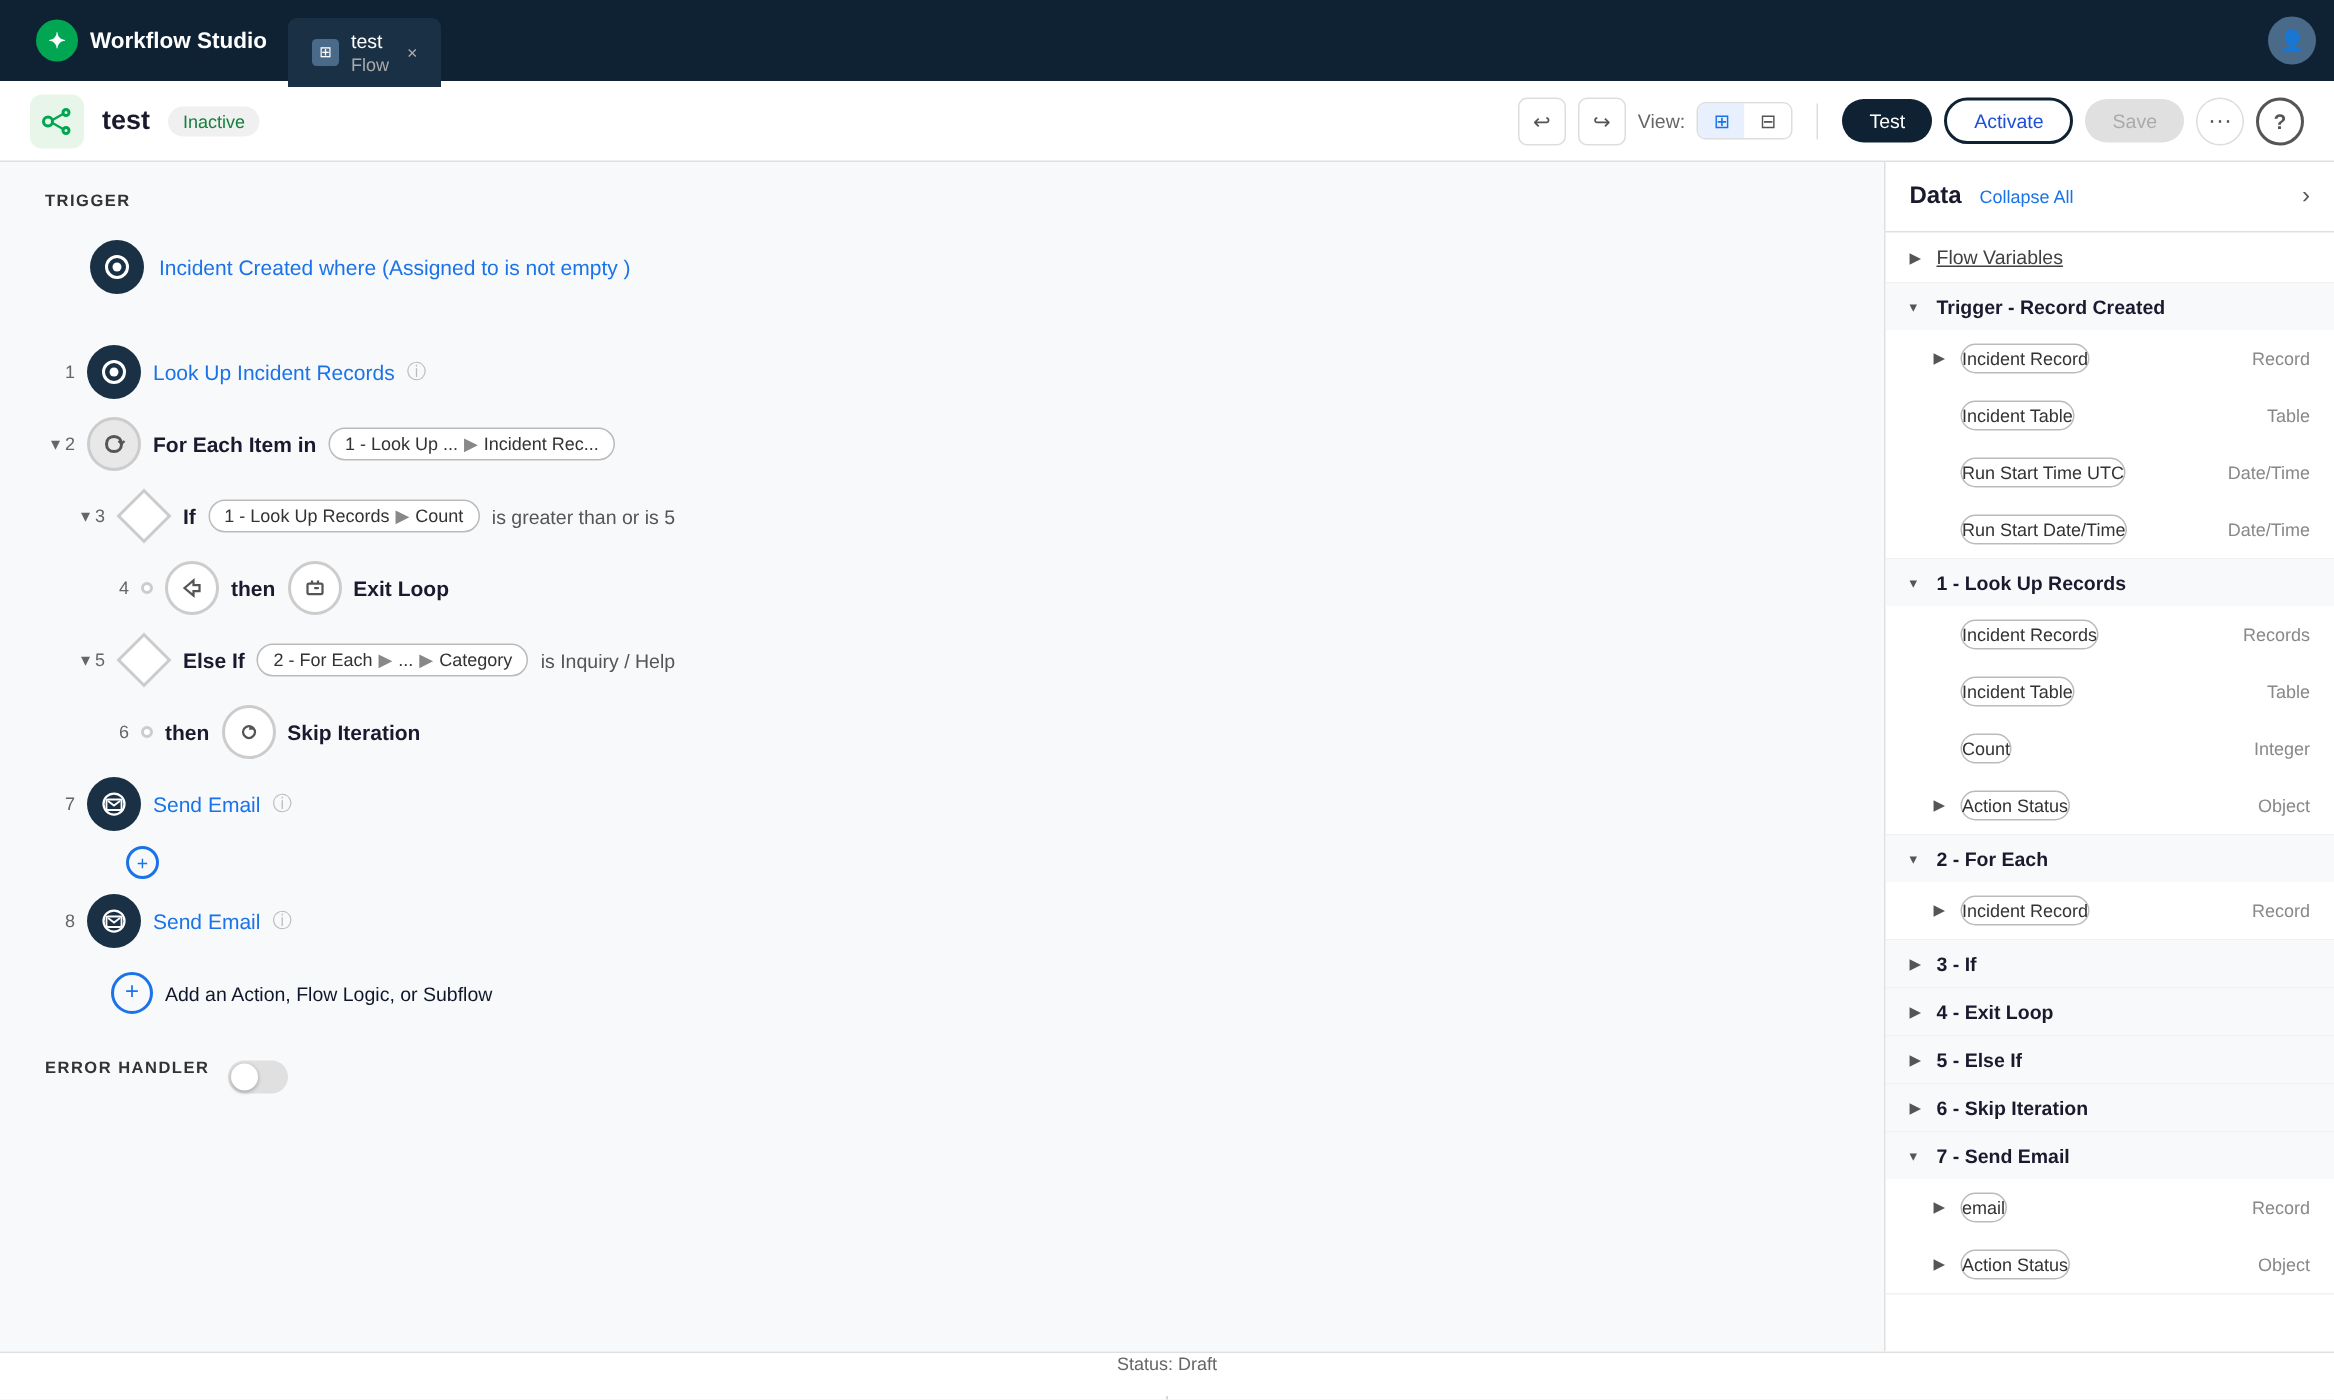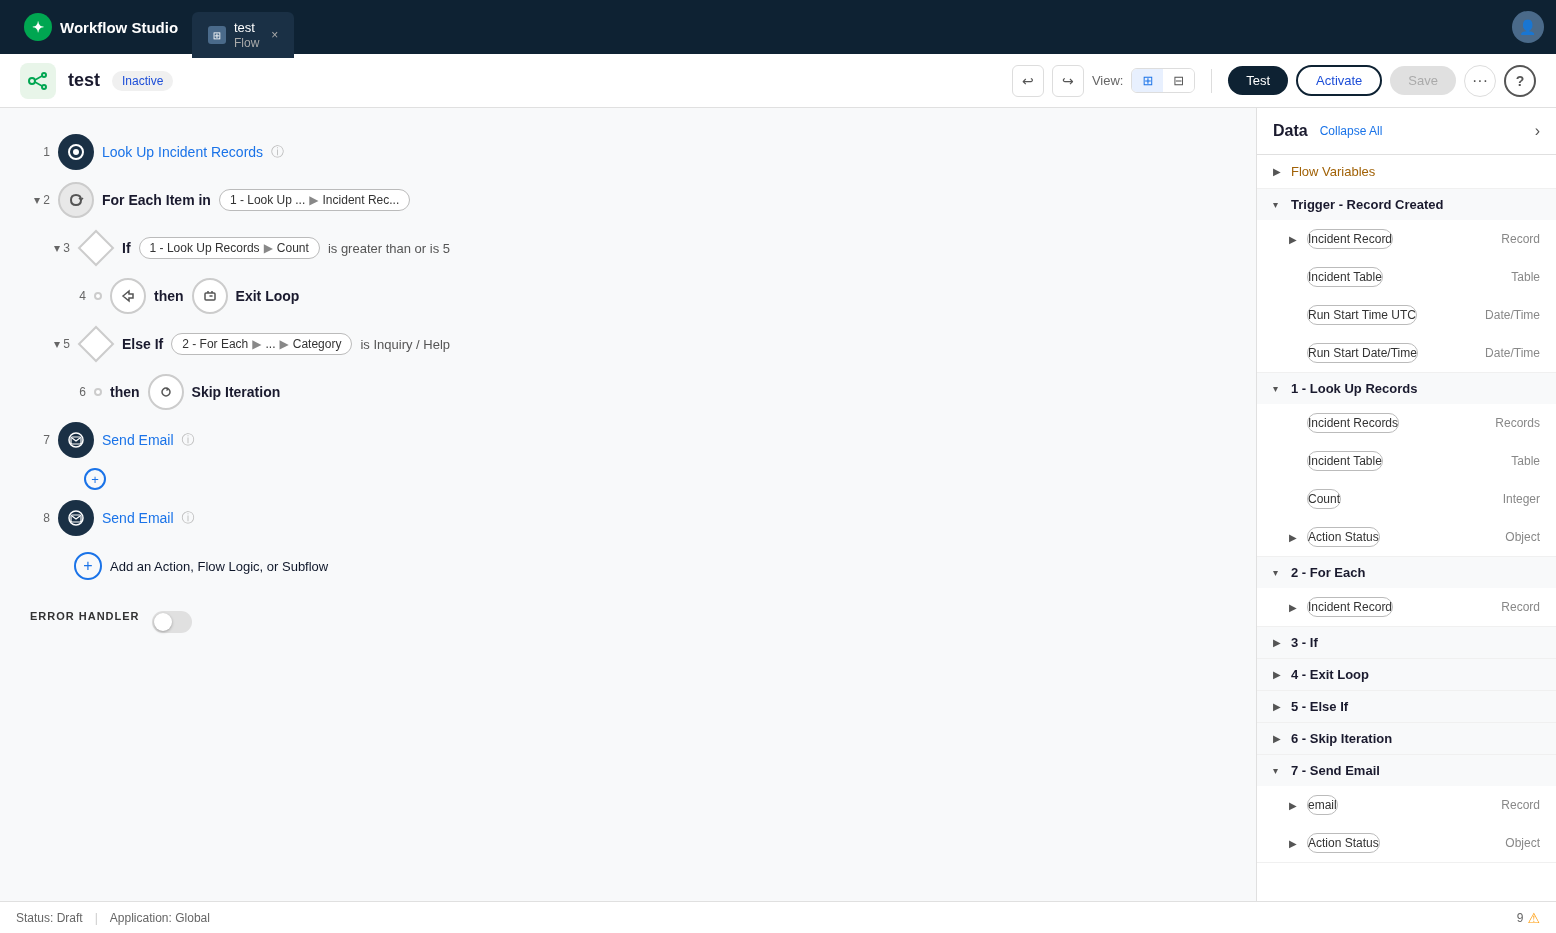--- a/index.html
+++ b/index.html
@@ -104,21 +104,21 @@
       color: #00a651;
       font-size: 18px;
     }
     .flow-title {
       font-size: 18px;
       font-weight: 600;
       color: #1a1a2e;
     }
     .status-badge {
       background: #f0f0f0;
-      color: #1d4ed8;
+      color: #15803d;
       border-radius: 12px;
       padding: 3px 10px;
       font-size: 12px;
     }
     .toolbar-right {
       margin-left: auto;
       display: flex;
       align-items: center;
       gap: 8px;
     }
@@ -419,22 +419,23 @@
       gap: 6px;
     }
     .tree-arrow {
       color: #555;
       font-size: 10px;
       flex-shrink: 0;
       width: 12px;
     }
     .tree-item-label {
       font-size: 13px;
-      color: #a16207;
+      color: #404040;
       font-weight: 500;
+      text-decoration: underline;
     }
     .tree-type {
       margin-left: auto;
       font-size: 12px;
       color: #888;
     }
 
     .tree-pill {
       display: inline-flex;
       align-items: center;
@@ -464,20 +465,21 @@
     .bottom-bar {
       background: white;
       border-top: 1px solid #e0e0e0;
       height: 32px;
       display: flex;
       align-items: center;
       padding: 0 16px;
       font-size: 12px;
       color: #666;
       gap: 12px;
+      flex-direction: column;
     }
     .bottom-separator { color: #ccc; }
     .bottom-right {
       margin-left: auto;
       display: flex;
       align-items: center;
       gap: 4px;
       color: #666;
     }
     .warn-icon { color: #ff9800; font-size: 14px; }
@@ -531,20 +533,33 @@
     <button class="btn-save">Save</button>
     <button class="btn-more">···</button>
     <button class="btn-help">?</button>
   </div>
 </div>
 
 <div class="main-layout">
 
   <div class="canvas">
 
+    <div class="trigger-section">
+      <div class="section-label">TRIGGER</div>
+      <div class="trigger-item">
+        <div style="width:20px"></div>
+        <div class="trigger-node">
+          <svg width="18" height="18" viewBox="0 0 18 18" fill="none">
+            <circle cx="9" cy="9" r="7" stroke="white" stroke-width="2"></circle>
+            <circle cx="9" cy="9" r="3" fill="white"></circle>
+          </svg>
+        </div>
+        <span class="trigger-text">Incident Created where (Assigned to is not empty )</span>
+      </div>
+    </div>
 
 
     <div class="action-row">
       <span class="step-num">1</span>
       <div class="action-node node-dark">
         <svg width="18" height="18" viewBox="0 0 18 18" fill="none">
           <circle cx="9" cy="9" r="7" stroke="white" stroke-width="2"></circle>
           <circle cx="9" cy="9" r="3" fill="white"></circle>
         </svg>
       </div>

